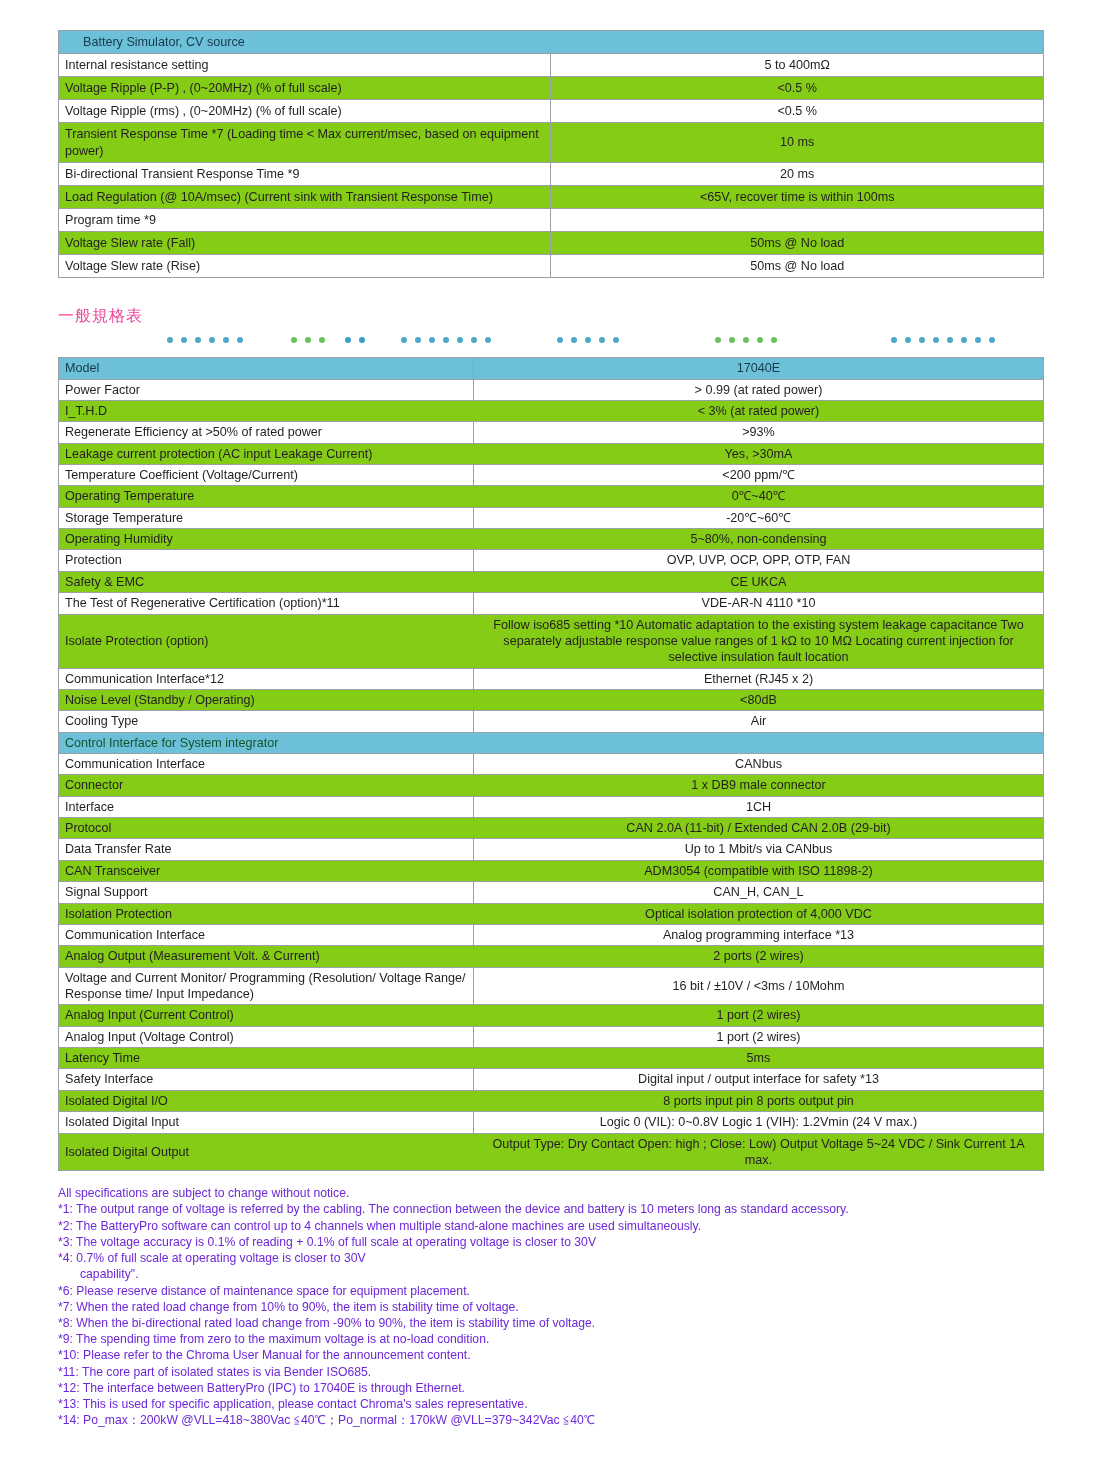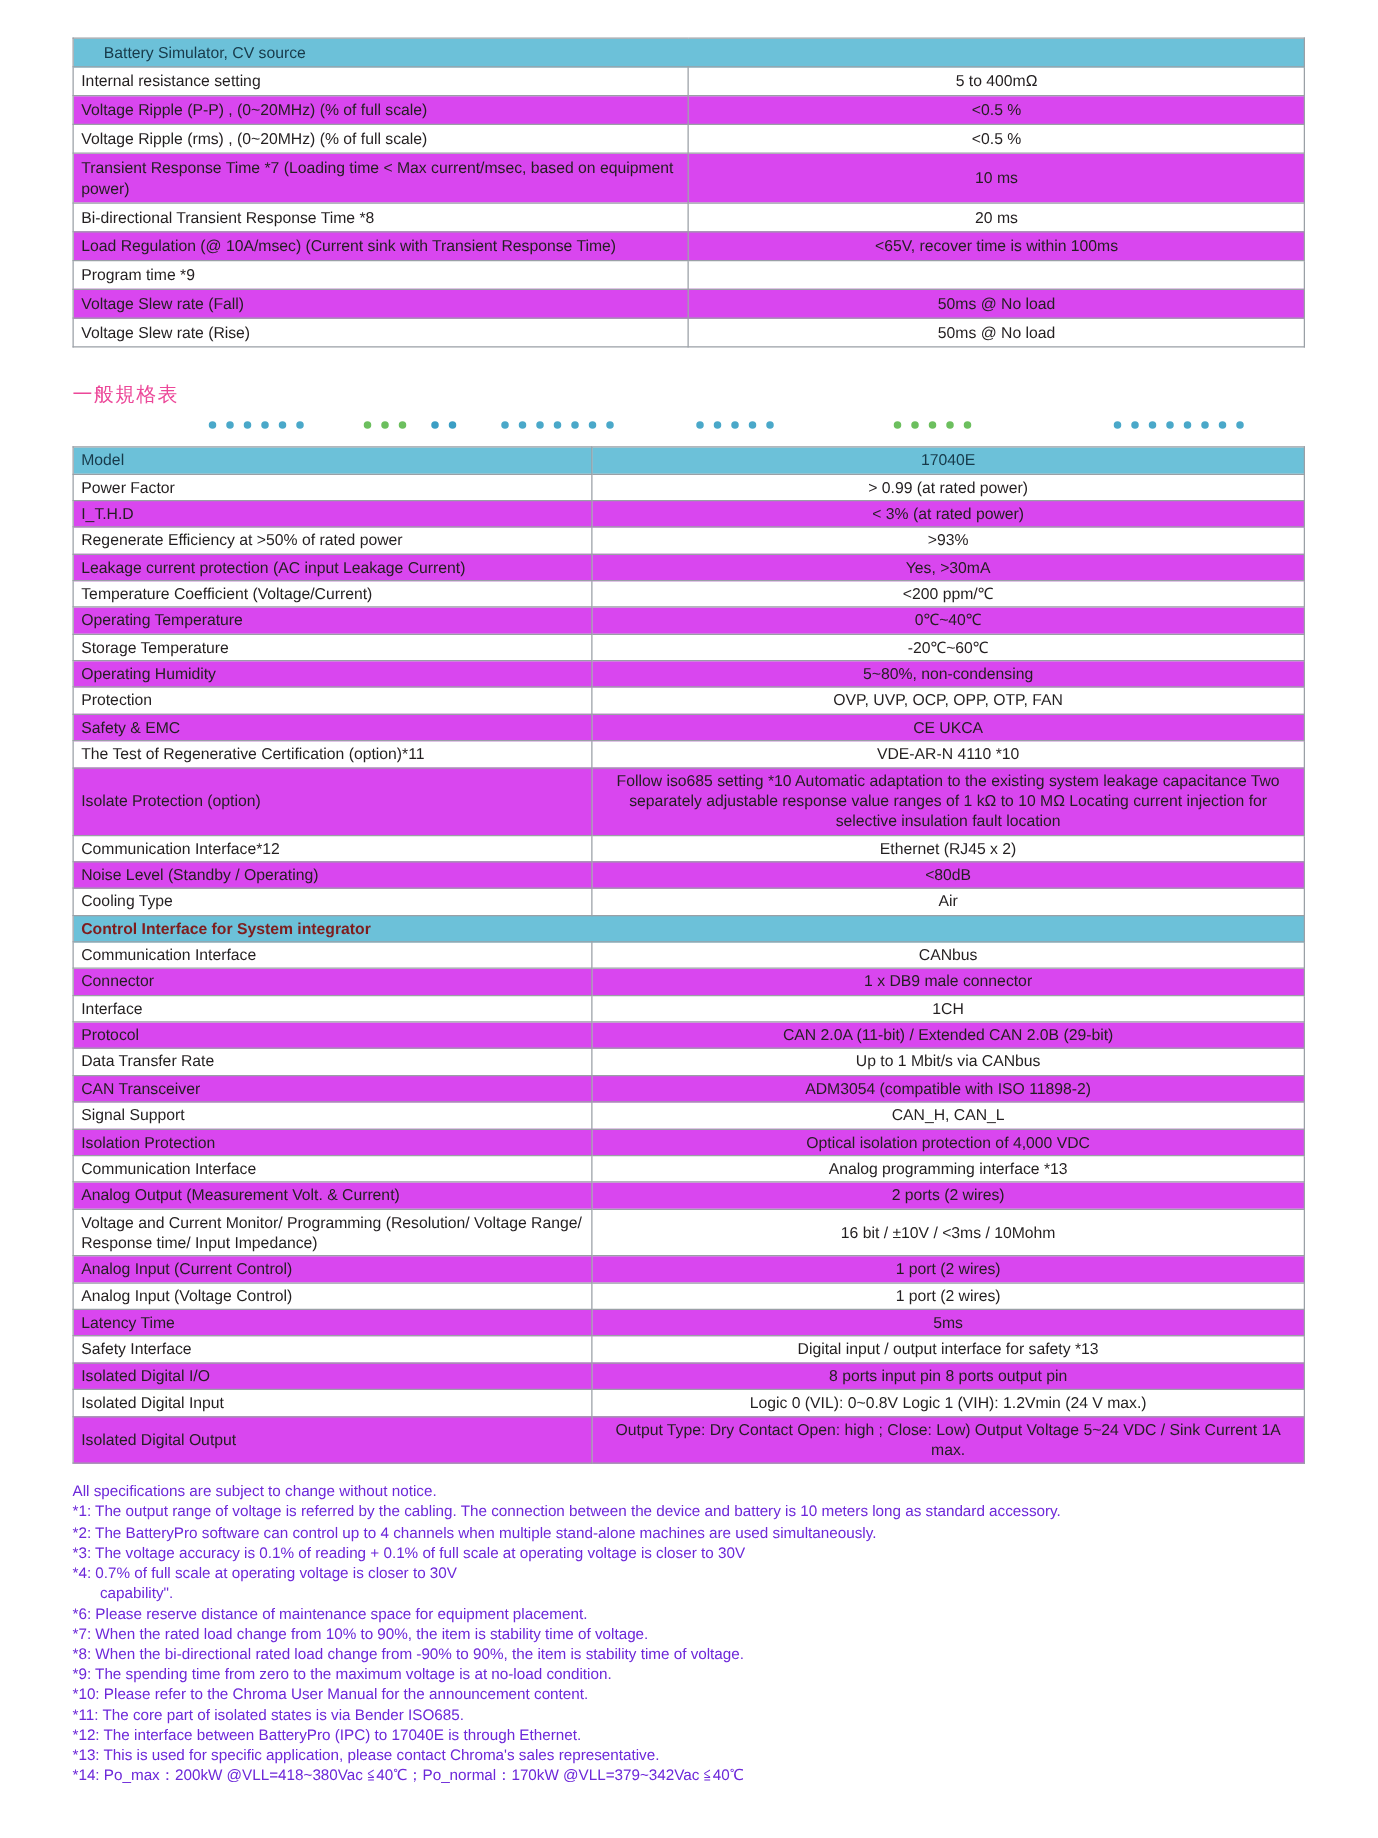--- a/index.html
+++ b/index.html
@@ -48,25 +48,24 @@
     background: #6cc1d9;
     font-weight: normal;
     color: #173a4a;
     padding-left: 24px;
   }
   tr.head td.value {
     background: #6cc1d9;
   }
   tr.subhead td {
     background: #6cc1d9;
-    color: #7f1d1d;
-    font-weight: bold;
+    color: #14532d;
   }
   tr.alt td {
-    background: #d946ef;
+    background: #84cc16;
   }
   .multi {
     line-height: 1.3;
   }
   
   .section-title {
     margin: 28px 0 0 0;
     font-size: 16px;
     color: #ec4899;
     font-family: "DejaVu Sans", sans-serif;
@@ -127,21 +126,21 @@
       <tr>
         <td class="label">Voltage Ripple (rms) , (0~20MHz) (% of full scale)</td>
         <td class="value">&lt;0.5 %</td>
       </tr>
       <tr class="alt">
         <td class="label multi">Transient Response Time *7
 (Loading time &lt; Max current/msec, based on equipment power)</td>
         <td class="value">10 ms</td>
       </tr>
       <tr>
-        <td class="label">Bi-directional Transient Response Time *8</td>
+        <td class="label">Bi-directional Transient Response Time *9</td>
         <td class="value">20 ms</td>
       </tr>
       <tr class="alt">
         <td class="label multi">Load Regulation (@ 10A/msec)
 (Current sink with Transient Response Time)</td>
         <td class="value">&lt;65V, recover time is within 100ms</td>
       </tr>
       <tr>
         <td class="label">Program time *9</td>
         <td class="value"></td>

